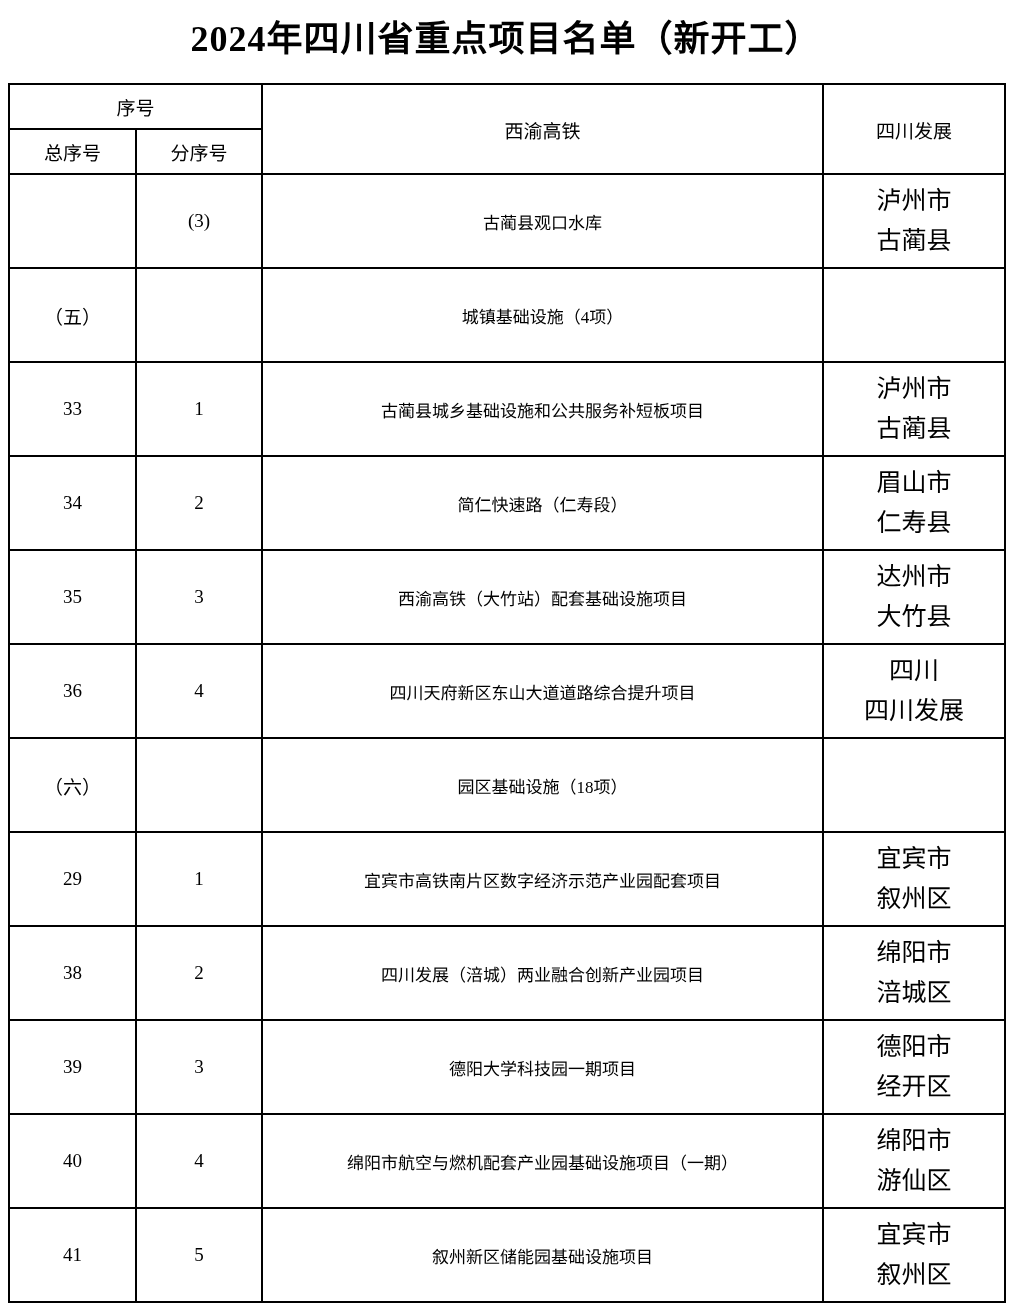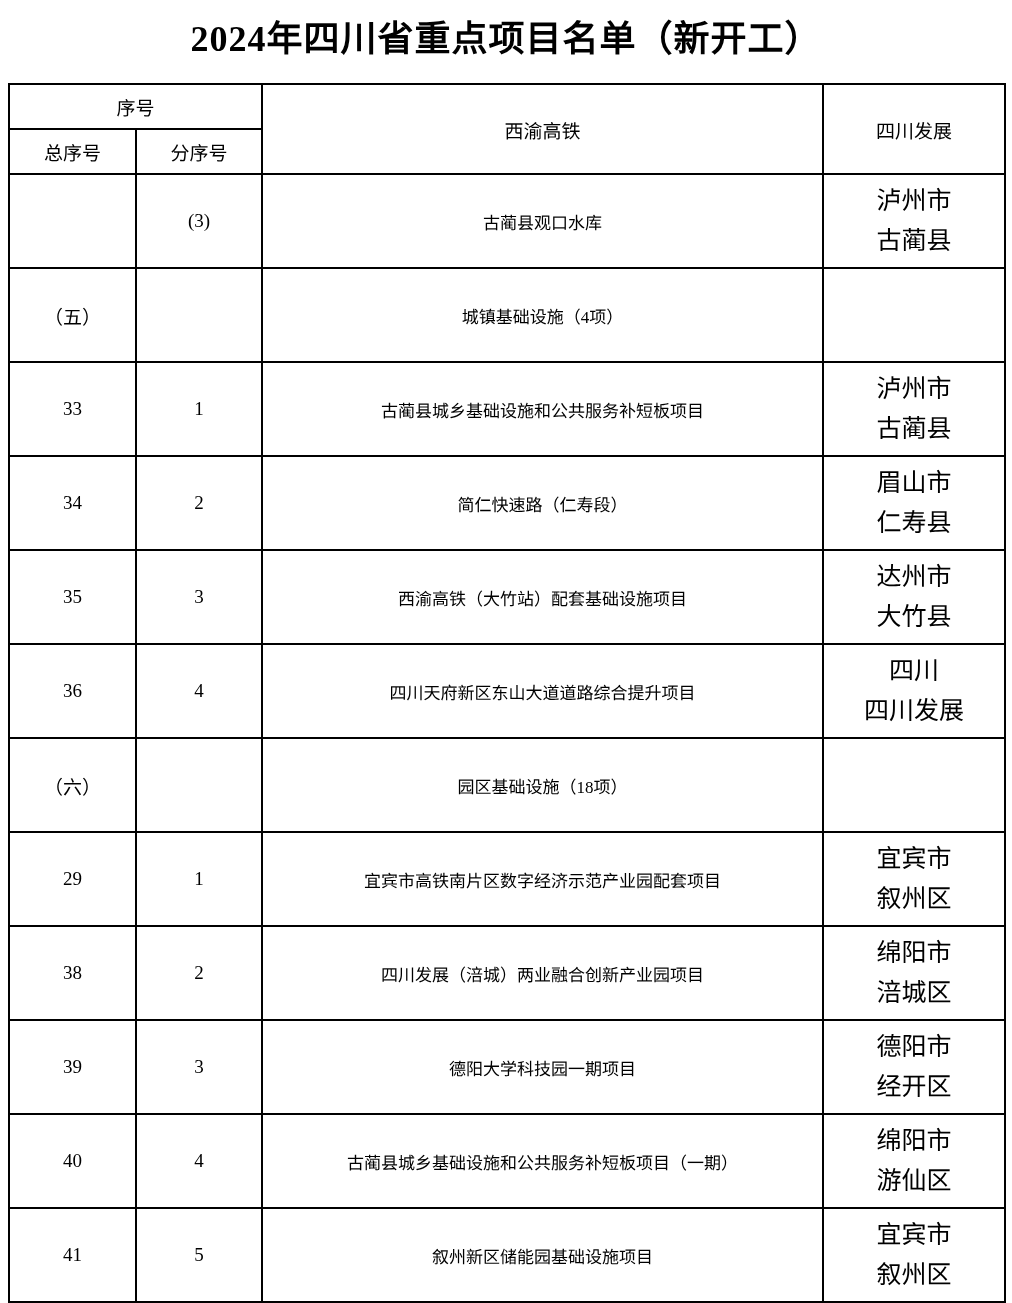--- a/index.html
+++ b/index.html
@@ -162,21 +162,21 @@
       <tr class="data-row">
         <td class="cell-serial">39</td>
         <td class="cell-serial">3</td>
         <td class="cell-name">德阳大学科技园一期项目</td>
         <td class="cell-addr">德阳市
 经开区</td>
       </tr>
       <tr class="data-row">
         <td class="cell-serial">40</td>
         <td class="cell-serial">4</td>
-        <td class="cell-name">古蔺县城乡基础设施和公共服务补短板项目（一期）</td>
+        <td class="cell-name">绵阳市航空与燃机配套产业园基础设施项目（一期）</td>
         <td class="cell-addr">绵阳市
 游仙区</td>
       </tr>
       <tr class="data-row">
         <td class="cell-serial">41</td>
         <td class="cell-serial">5</td>
         <td class="cell-name">叙州新区储能园基础设施项目</td>
         <td class="cell-addr">宜宾市
 叙州区</td>
       </tr>

